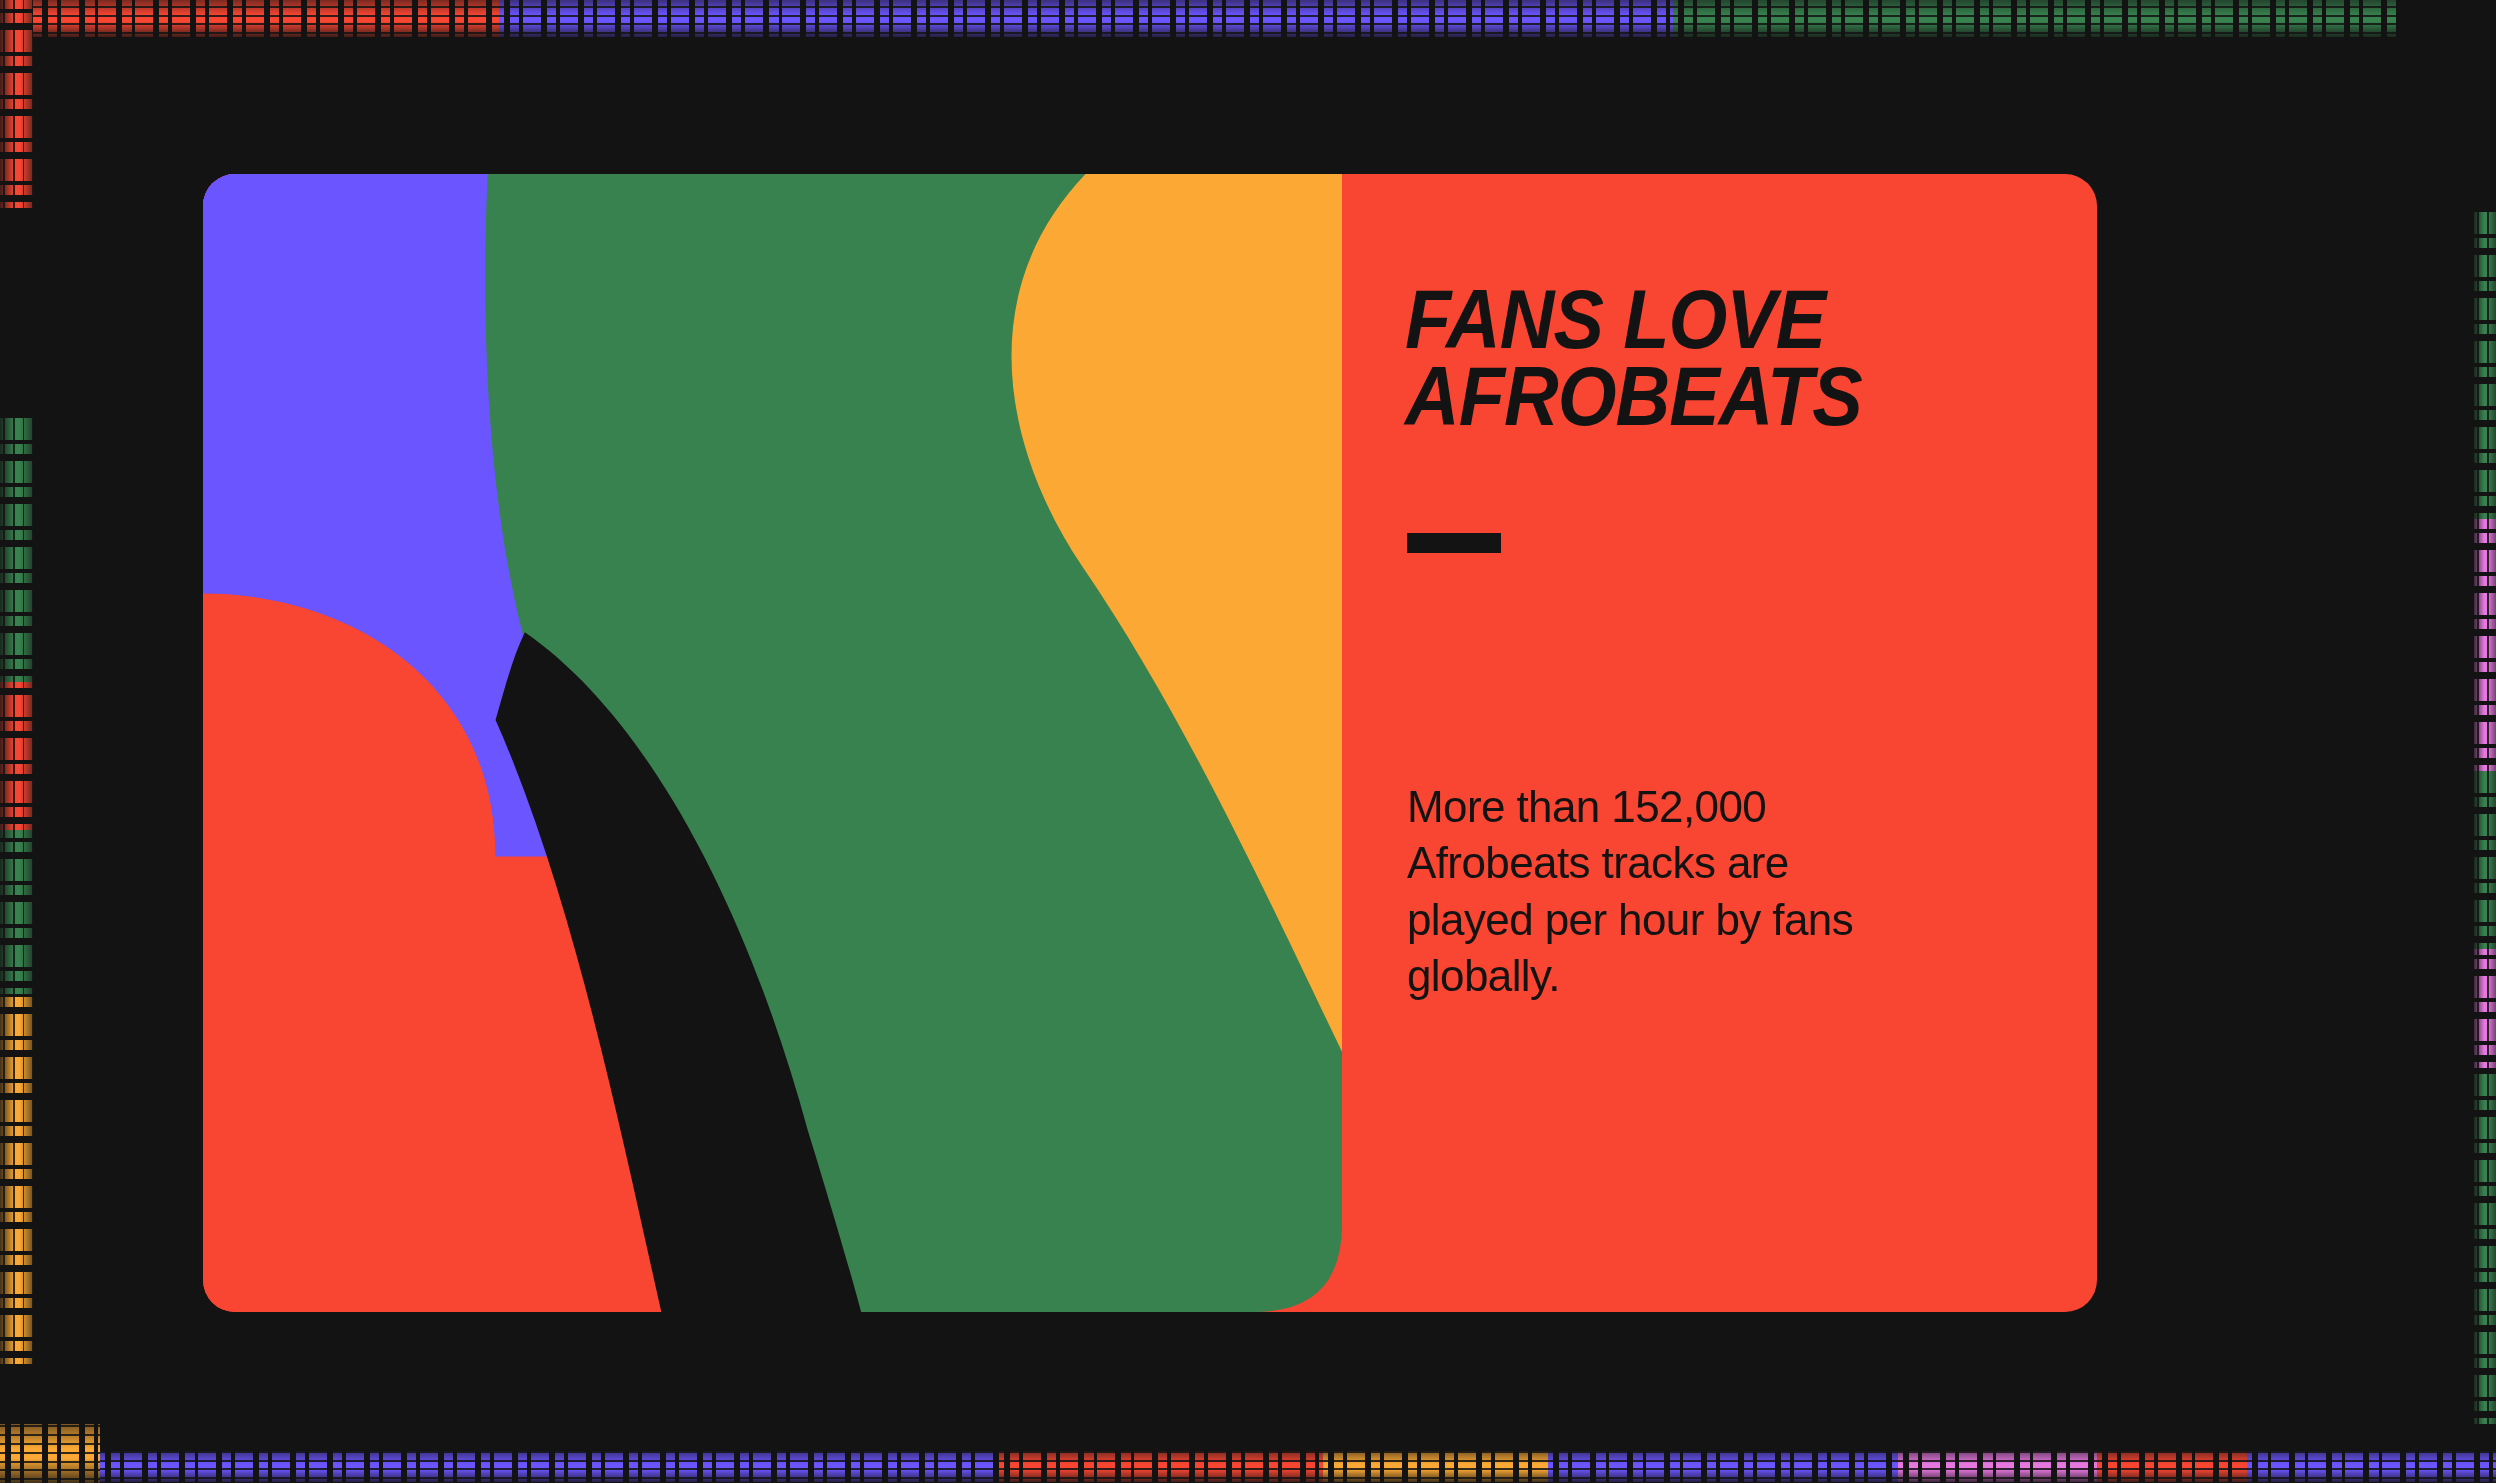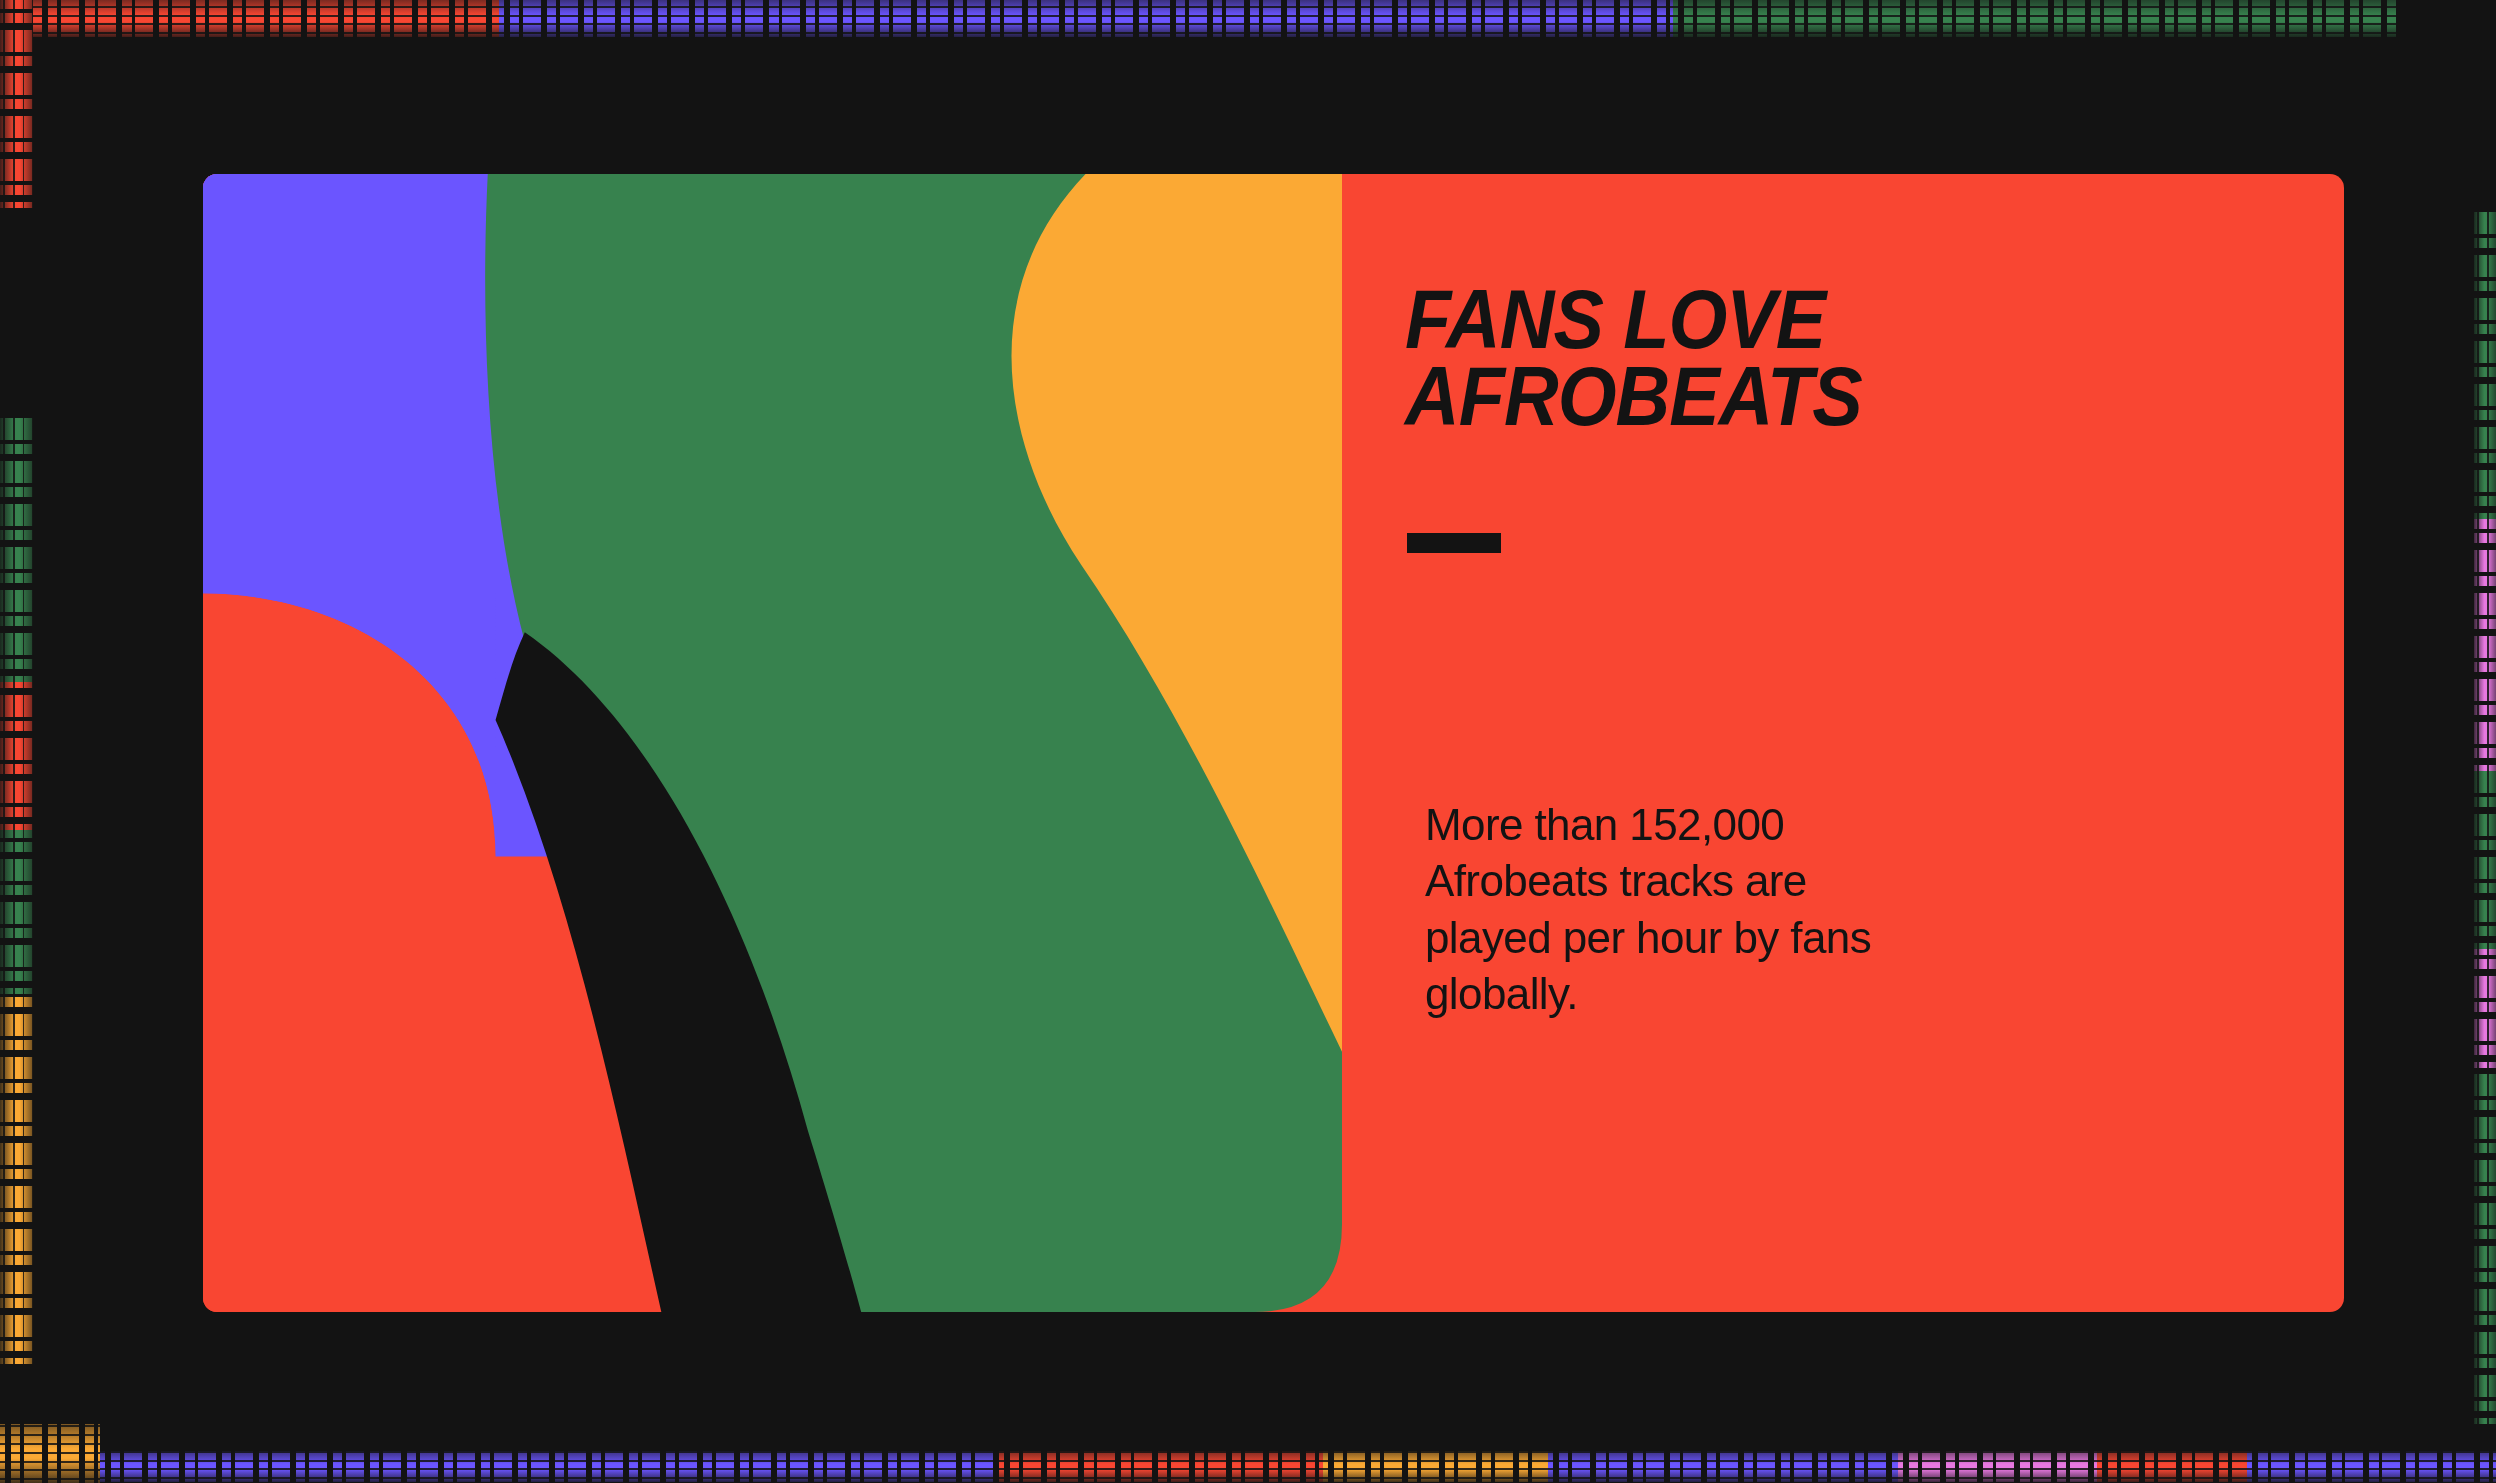--- a/index.html
+++ b/index.html
@@ -74,23 +74,23 @@
         rgba(19,19,19,0.85) 2.9px, rgba(19,19,19,0.85) 4.9px,
         rgba(19,19,19,0) 4.9px, rgba(19,19,19,0) 9.8px),
       linear-gradient(90deg, rgba(19,19,19,0.8) 0%, rgba(19,19,19,0) 45%, rgba(19,19,19,0) 60%, rgba(19,19,19,0.6) 100%);
   }
 
   
   #card {
     position: absolute;
     left: 203px;
     top: 174px;
-    width: 2141px;
+    width: 1894px;
     height: 1138px;
-    border-radius: 14px;
+    border-radius: 32px;
     overflow: hidden;
     background: #F94632;
   }
 
   
   #art {
     position: absolute;
     left: 0;
     top: 0;
     width: 1139px;
@@ -131,21 +131,21 @@
     width: 94px;
     height: 19.5px;
     background: #131313;
   }
 
   #blurb {
     position: absolute;
     left: 2px;
     top: 605px;
     width: 458px;
-    margin: 18px;
+    margin: 0;
     color: #131313;
     font-family: "Liberation Sans", sans-serif;
     font-weight: 400;
     font-size: 44px;
     line-height: 1.28;
     letter-spacing: -0.6px;
   }
 </style>
 </head>
 <body>

